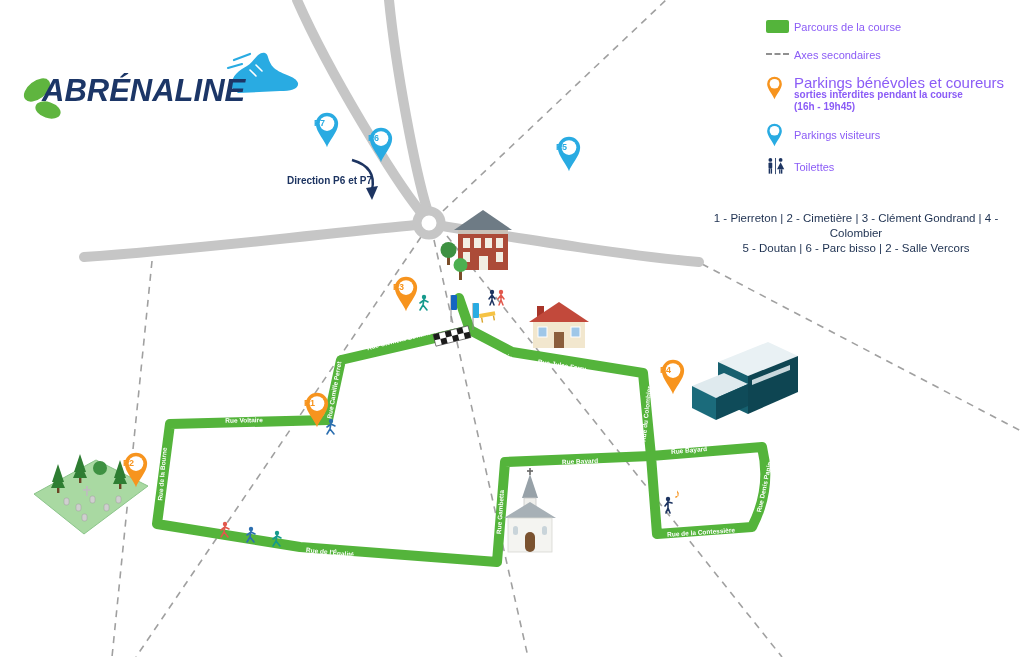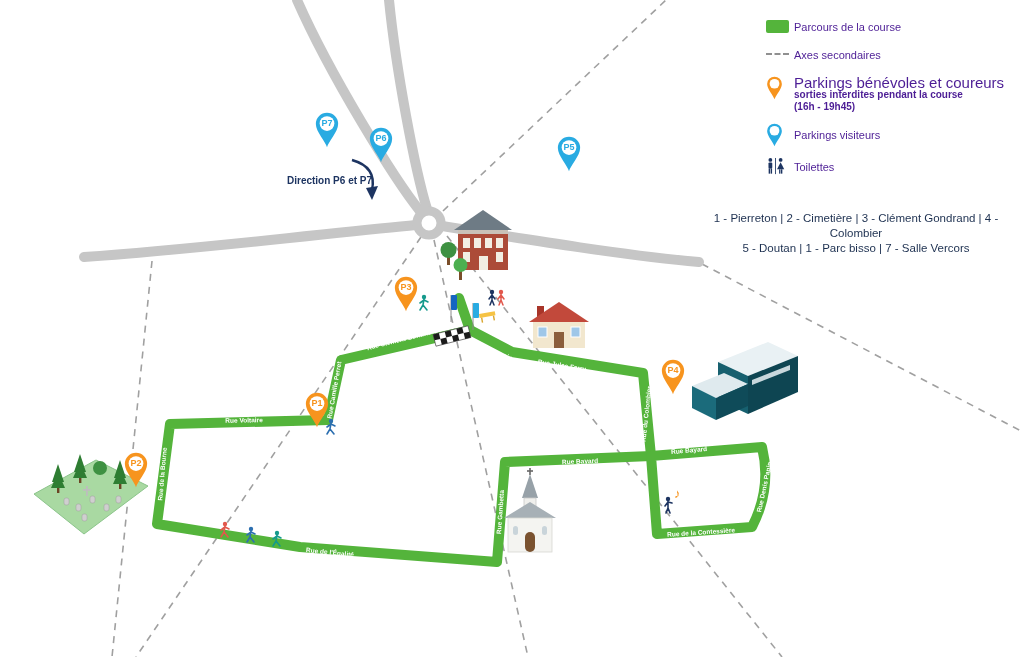--- a/index.html
+++ b/index.html
@@ -21,34 +21,34 @@
   
   .street{
     position:absolute;color:#ffffff;font-size:6.5px;font-weight:700;
     white-space:nowrap;transform-origin:center;z-index:5;
   }
 
   
   .pin{position:absolute;width:26px;height:36px;margin-left:-13px;margin-top:-36px;z-index:8;}
   .pin-svg{width:100%;height:100%;display:block;}
   .pin-label{
-    position:absolute;top:6px;left:0;width:100%;text-align:center;
+    position:absolute;top:6px;left:0;width:100%;
     font-size:9px;font-weight:800;color:inherit;line-height:10px;
   }
   .pin.orange{color:#F7941E;}
   .pin.blue{color:#29ABE2;}
 
   
   .direction-note{
     position:absolute;left:287px;top:175px;font-size:10px;font-weight:700;
     color:#1D3461;white-space:nowrap;z-index:6;
   }
 
   
-  .legend{position:absolute;left:766px;top:20px;width:256px;color:#4c1d95;z-index:9;}
+  .legend{position:absolute;left:766px;top:20px;width:256px;color:#8b5cf6;z-index:9;}
   .legend-item{display:flex;align-items:flex-start;margin-bottom:14px;}
   .legend-icon-col{width:28px;flex:0 0 28px;display:flex;justify-content:flex-start;}
   .legend-text{font-size:11px;line-height:14px;padding-top:0px;}
   .swatch{display:inline-block;width:23px;height:13px;border-radius:2px;}
   .swatch-course{background:#54B43B;}
   .swatch-road{background:#C6C6C6;}
   .swatch-dashed{display:inline-block;width:23px;height:0;border-top:2px dashed #909090;margin-top:5px;}
   .parking-lines .l1{font-size:15px;line-height:13px;}
   .parking-lines .l2,.parking-lines .l3{font-size:10px;font-weight:700;line-height:12px;}
   .legend-locations{
@@ -281,20 +281,34 @@
   <div class="pin orange" style="left:673px;top:395px;">
     <svg class="pin-svg" viewBox="0 0 30 42">
       <path d="M15 41 C13.5 35 2 23 2 14 A13 13 0 1 1 28 14 C28 23 16.5 35 15 41 Z" fill="currentColor"></path>
       <circle cx="15" cy="13.5" r="8.6" fill="#ffffff"></circle>
     </svg>
     <span class="pin-label">P4</span>
   </div>
 
   <div class="direction-note">Direction P6 et P7</div>
 
+  <div class="logo">
+    <svg class="logo-svg" width="300" height="100" viewBox="0 0 300 100">
+      <g>
+        <ellipse cx="25" cy="50" rx="15" ry="9" fill="#5FB53F" transform="rotate(-38 25 50)"></ellipse>
+        <ellipse cx="36" cy="70" rx="13" ry="8" fill="#5FB53F" transform="rotate(18 36 70)"></ellipse>
+      </g>
+      <g>
+        <path d="M220 48 C 218 37 226 31 235 26 C 242 22 246 11 253 13 C 257 14 255 21 262 28 C 270 35 284 36 286 43 C 287 49 279 51 268 51 L 226 53 Z" fill="#29ABE2"></path>
+        <path d="M244 25 L250 31 M238 30 L244 36" stroke="#ffffff" stroke-width="1.6" fill="none" stroke-linecap="round"></path>
+        <path d="M222 20 L238 14 M216 28 L230 24" stroke="#29ABE2" stroke-width="2.2" fill="none" stroke-linecap="round"></path>
+      </g>
+    </svg>
+    <span class="logo-text">ABRÉNALINE</span>
+  </div>
 
   <div class="legend">
 
     <div class="legend-item">
       <span class="legend-icon-col">
           <span class="swatch swatch-course"></span>
         </span>
       <span class="legend-text">Parcours de la course</span>
     </div>
 
@@ -345,16 +359,16 @@
             <rect x="15.8" y="12.4" width="1.4" height="4.6"></rect>
           </g>
         </svg>
       </span>
       <span class="legend-text" style="padding-top:3px;">Toilettes</span>
     </div>
   </div>
 
   <div class="legend-locations">
     <div>1 - Pierreton | 2 - Cimetière | 3 - Clément Gondrand | 4 - Colombier</div>
-    <div>5 - Doutan | 1 - Parc bisso | 7 - Salle Vercors</div>
+    <div>5 - Doutan | 6 - Parc bisso | 2 - Salle Vercors</div>
   </div>
 
 </div>
 
 </body></html>

